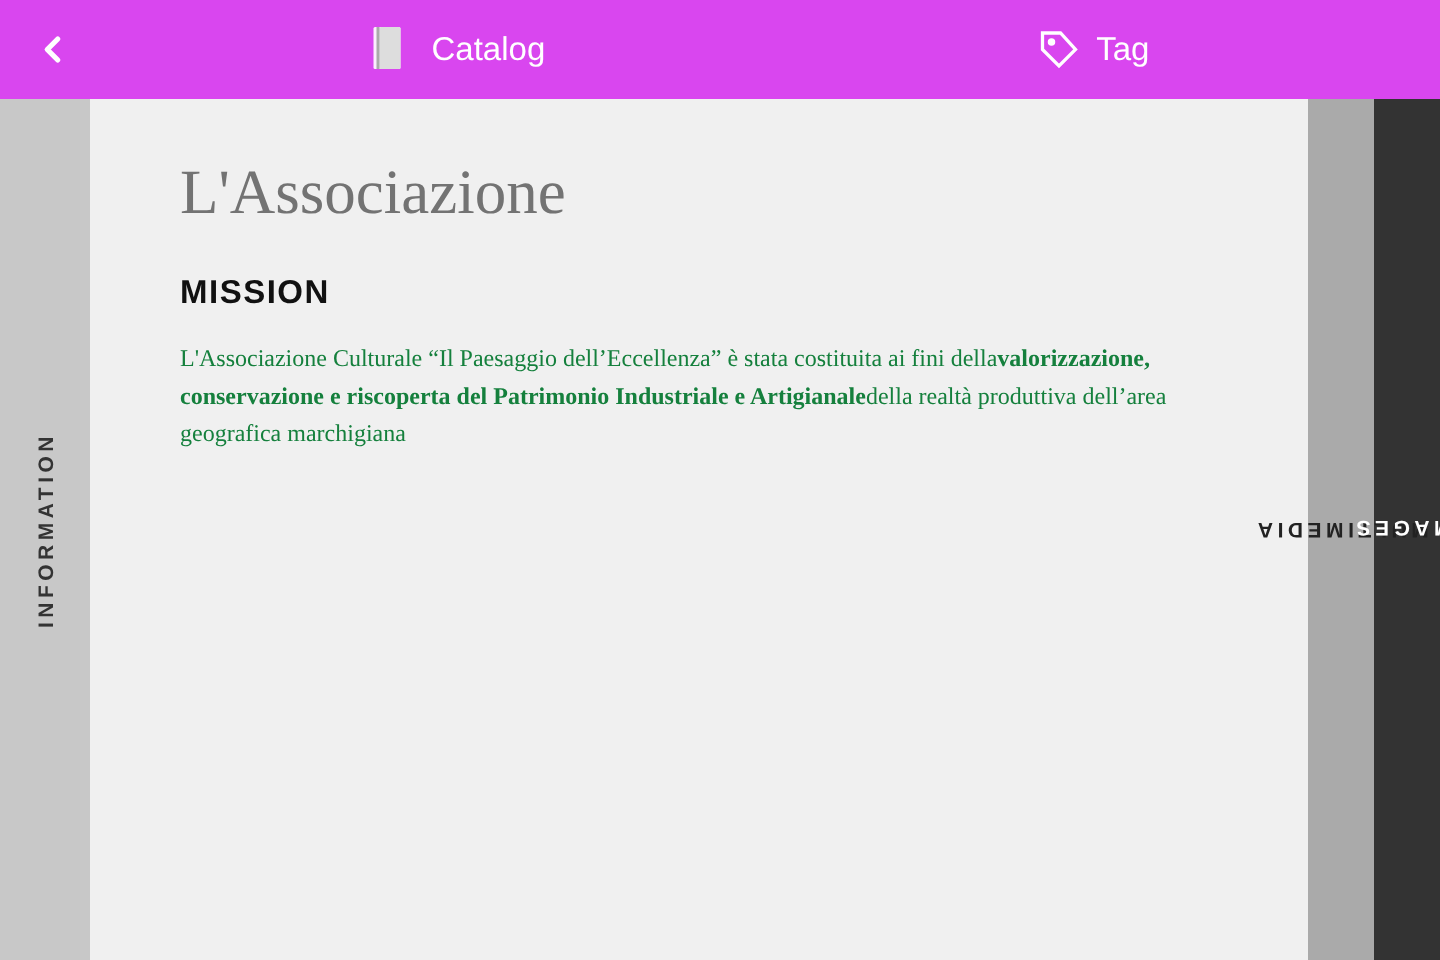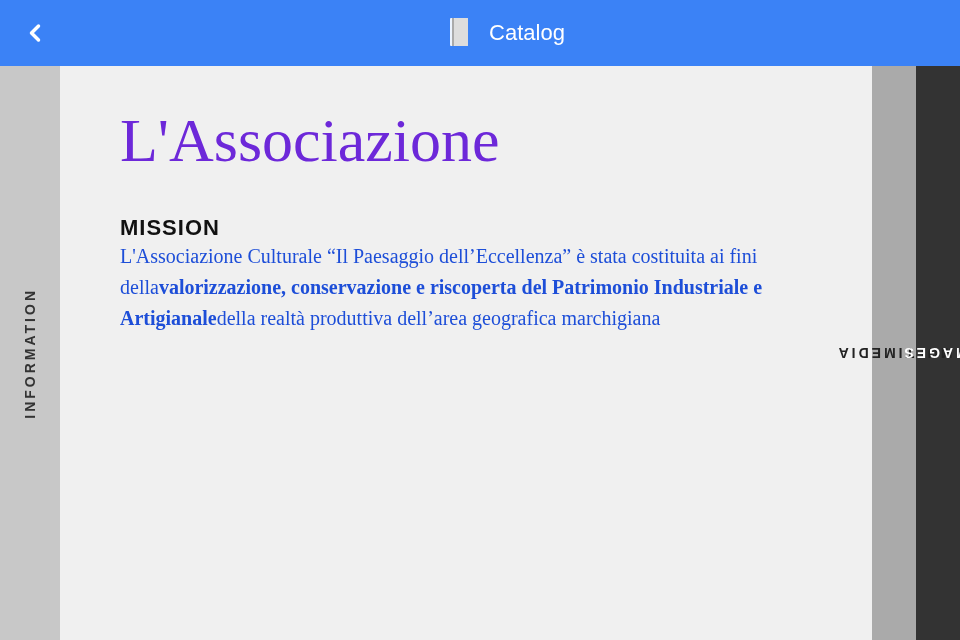--- a/index.html
+++ b/index.html
@@ -9,21 +9,21 @@
       height: 640px;
       overflow: hidden;
       font-family: Georgia, 'Times New Roman', serif;
       background: #e8e8e8;
     }
 
     
     #navbar {
       width: 960px;
       height: 66px;
-      background: #3b82f6;
+      background: #d946ef;
       display: flex;
       align-items: center;
       justify-content: space-between;
       padding: 0 10px;
     }
 
     .nav-back {
       width: 50px;
       height: 66px;
       display: flex;
@@ -101,39 +101,40 @@
 
     
     #content {
       flex: 1;
       background: #f0f0f0;
       padding: 40px 50px 30px 60px;
       overflow: hidden;
     }
 
     #page-title-text {
-      font-size: 62px;
+      font-size: 42px;
       font-weight: 400;
-      color: #6d28d9;
+      color: #737373;
       font-family: Georgia, serif;
-      margin-bottom: 41px;
+      margin-bottom: 30px;
       line-height: 1.1;
     }
 
     #mission-heading {
       font-size: 22px;
       font-weight: bold;
       color: #111;
       font-family: Arial, sans-serif;
+      margin-bottom: 20px;
       letter-spacing: 1px;
     }
 
     #mission-body {
-      font-size: 20px;
-      color: #1d4ed8;
+      font-size: 16px;
+      color: #15803d;
       line-height: 1.55;
       font-family: Georgia, serif;
     }
 
     #mission-body .bold-text {
       font-weight: bold;
     }
 
     
     #right-tabs {
@@ -216,20 +217,29 @@
       <span class="nav-icon">
         <svg class="catalog-icon-svg" viewBox="0 0 34 34" fill="none" xmlns="http://www.w3.org/2000/svg">
           <rect x="5" y="2" width="18" height="28" rx="1" fill="white" opacity="0.9"></rect>
           <rect x="9" y="2" width="14" height="28" rx="1" fill="#ddd"></rect>
           <rect x="7" y="2" width="2" height="28" fill="#aaa"></rect>
         </svg>
       </span>
       <span>Catalog</span>
     </div>
 
+    <div class="nav-item">
+      <span class="nav-icon">
+        <svg class="tag-icon-svg" viewBox="0 0 30 30" fill="none" xmlns="http://www.w3.org/2000/svg">
+          <path d="M4 4 L16 4 L26 15 L15 26 L4 15 Z" fill="none" stroke="white" stroke-width="2.2"></path>
+          <circle cx="10" cy="10" r="2.5" fill="white"></circle>
+        </svg>
+      </span>
+      <span>Tag</span>
+    </div>
 
 
   </div>
 </div>
 
 <div id="main">
 
   <div id="left-tab">
     <span class="vertical-label-left">INFORMATION</span>
   </div>

